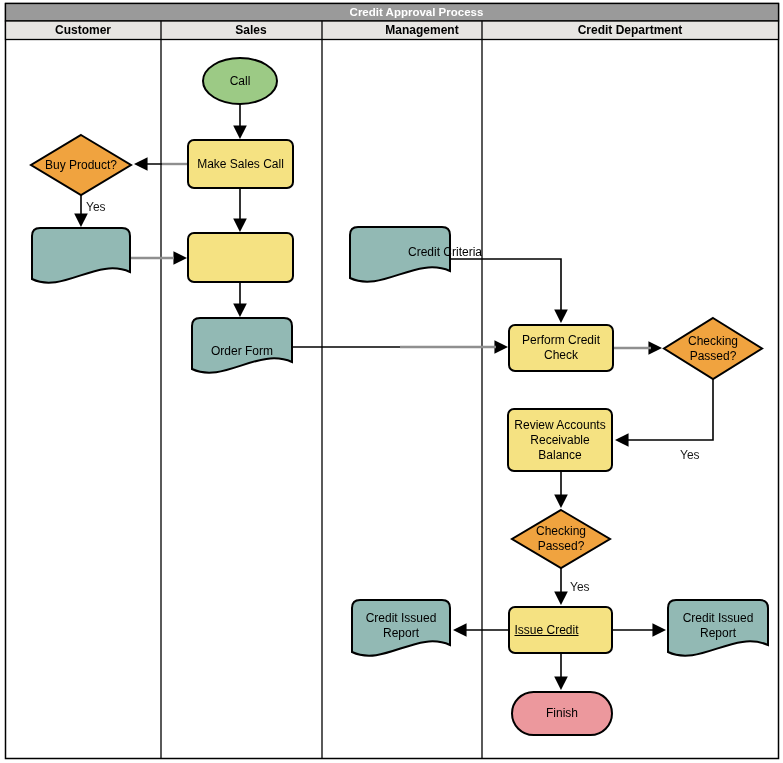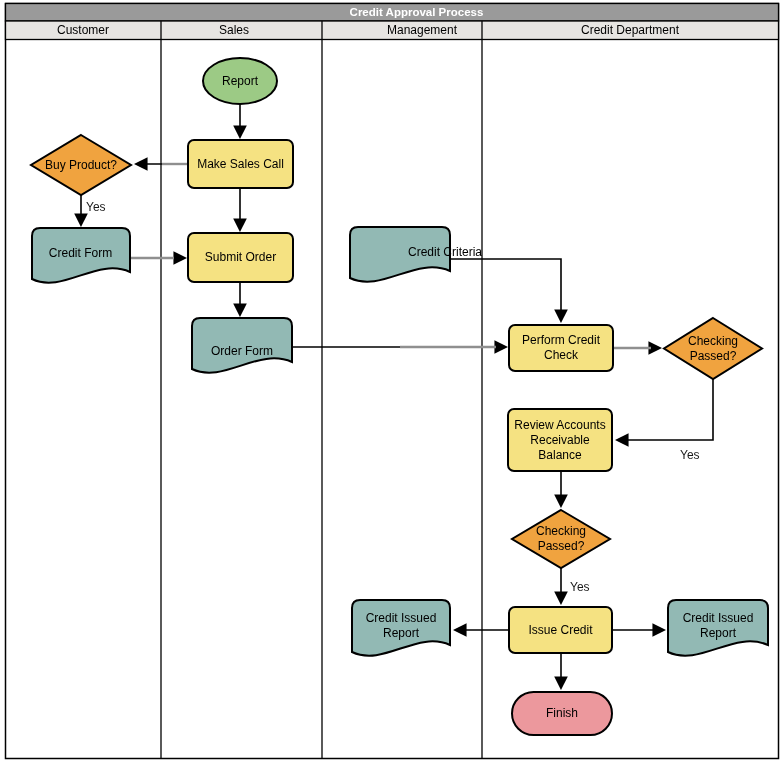--- a/index.html
+++ b/index.html
@@ -3,21 +3,21 @@
 <meta charset="utf-8">
 <style>
   html,body{margin:0;padding:0;background:#fff;}
   .stage{position:relative;width:783px;height:763px;background:#fff;overflow:hidden;
          font-family:"Liberation Sans",sans-serif;}
   .stage svg{position:absolute;left:0;top:0;}
   .lbl{position:absolute;display:flex;align-items:center;justify-content:center;
        text-align:center;font:12px/1.25 "Liberation Sans",sans-serif;color:#000;
        pointer-events:none;}
   .title-lbl{font-weight:bold;font-size:11.5px;color:#fff;}
-  .hdr-lbl{font-weight:normal;font-size:12px;}
+  .hdr-lbl{font-weight:bold;font-size:12px;}
   .yes-lbl{justify-content:flex-start;color:#1a1a1a;}
 </style>
 </head>
 <body>
 
 <div class="stage">
 
   <svg width="783" height="763" viewBox="0 0 783 763">
     <defs>
       <marker id="arr" viewBox="0 0 10 10" refX="8.5" refY="5" markerWidth="8.5" markerHeight="8.5" orient="auto-start-reverse">
@@ -115,37 +115,35 @@
 
       <path d="M 668 608 Q 668 600 676 600 L 760 600 Q 768 600 768 608 L 768 645 C 734 630 700 667 668 652 Z" fill="#92B9B4"></path>
 
       <rect x="512" y="692" width="100" height="43" rx="21.5" fill="#EC989D"></rect>
     </g>
   </svg>
 
   <div class="lbl title-lbl" style="left:5px;top:4px;width:773px;height:16px;padding-left:25px;">Credit Approval Process</div>
 
   <div class="lbl hdr-lbl" style="left:5px;top:21px;width:156px;height:18px;">Customer</div>
-  <div class="lbl hdr-lbl" style="left:161px;top:21px;width:146px;height:18px;">Sales</div>
+  <div class="lbl hdr-lbl" style="left:178px;top:21px;width:146px;height:18px;">Sales</div>
   <div class="lbl hdr-lbl" style="left:322px;top:21px;width:160px;height:18px;padding-left:20px;">Management</div>
   <div class="lbl hdr-lbl" style="left:482px;top:21px;width:296px;height:18px;">Credit Department</div>
 
-  <div class="lbl" style="left:203px;top:58px;width:74px;height:46px;">Report</div>
+  <div class="lbl" style="left:203px;top:58px;width:74px;height:46px;">Call</div>
   <div class="lbl" style="left:36px;top:137px;width:90px;height:56px;">Buy Product?</div>
   <div class="lbl" style="left:188px;top:140px;width:105px;height:48px;">Make Sales Call</div>
-  <div class="lbl" style="left:33px;top:230px;width:95px;height:46px;">Credit Form</div>
-  <div class="lbl" style="left:188px;top:233px;width:105px;height:49px;">Submit Order</div>
   <div class="lbl" style="left:351px;top:229px;width:98px;height:46px;margin-left:45px;">Credit Criteria</div>
   <div class="lbl" style="left:193px;top:320px;width:98px;height:46px;margin-top:8px;">Order Form</div>
   <div class="lbl" style="left:515px;top:327px;width:92px;height:42px;">Perform Credit Check</div>
   <div class="lbl" style="left:676px;top:320px;width:74px;height:57px;">Checking Passed?</div>
   <div class="lbl" style="left:510px;top:411px;width:100px;height:58px;">Review Accounts Receivable Balance</div>
   <div class="lbl" style="left:524px;top:512px;width:74px;height:54px;">Checking Passed?</div>
   <div class="lbl" style="left:357px;top:602px;width:88px;height:48px;">Credit Issued Report</div>
-  <div class="lbl" style="left:511px;top:609px;width:99px;height:42px;">Issue Credit</div>
+  <div class="lbl" style="left:497px;top:609px;width:99px;height:42px;text-decoration:underline;">Issue Credit</div>
   <div class="lbl" style="left:674px;top:602px;width:88px;height:48px;">Credit Issued Report</div>
   <div class="lbl" style="left:512px;top:692px;width:100px;height:43px;border-radius:10px;">Finish</div>
 
   <div class="lbl yes-lbl" style="left:86px;top:200px;width:30px;height:15px;">Yes</div>
   <div class="lbl yes-lbl" style="left:680px;top:448px;width:30px;height:15px;">Yes</div>
   <div class="lbl yes-lbl" style="left:570px;top:580px;width:30px;height:15px;">Yes</div>
 
 </div>
 
 </body></html>

